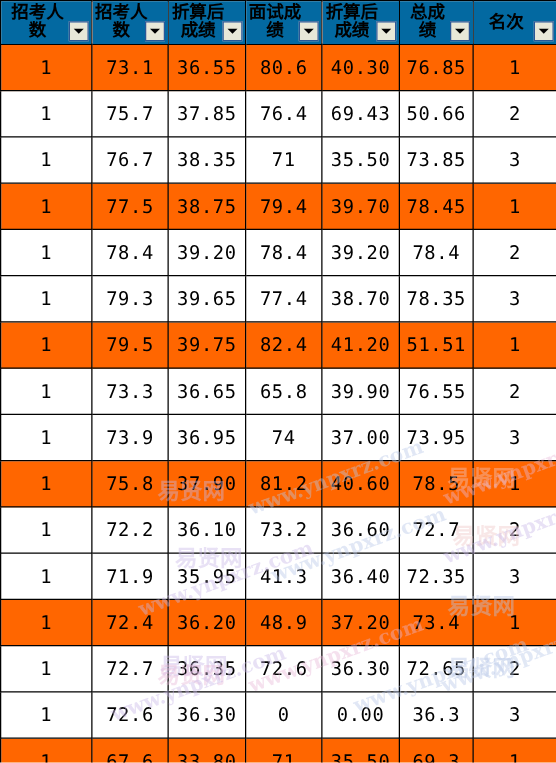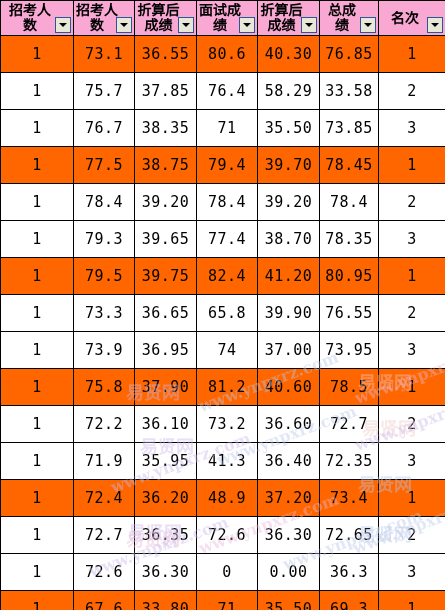--- a/index.html
+++ b/index.html
@@ -36,21 +36,21 @@
   table.grid col.c3 { width: 61px; }
   table.grid col.c4 { width: 62px; }
   table.grid col.c5 { width: 59px; }
   table.grid col.c6 { width: 67px; }
 
   
   thead th {
     height: 34px;
     padding: 0 2px;
     border: 1px solid #000000;
-    background: #f9a8d4;
+    background: #0369a1;
     vertical-align: middle;
     text-align: center;
     position: relative;
     font-family: "DejaVu Sans", "Liberation Sans", sans-serif;
     font-weight: bold;
     font-size: 14px;
     color: #000000;
     letter-spacing: 0px;
     line-height: 15px;
     white-space: normal;
@@ -197,22 +197,22 @@
           <td>80.6</td>
           <td>40.30</td>
           <td>76.85</td>
           <td>1</td>
         </tr>
         <tr>
           <td>1</td>
           <td>75.7</td>
           <td>37.85</td>
           <td>76.4</td>
-          <td>58.29</td>
-          <td>33.58</td>
+          <td>69.43</td>
+          <td>50.66</td>
           <td>2</td>
         </tr>
         <tr>
           <td>1</td>
           <td>76.7</td>
           <td>38.35</td>
           <td>71</td>
           <td>35.50</td>
           <td>73.85</td>
           <td>3</td>
@@ -243,21 +243,21 @@
           <td>38.70</td>
           <td>78.35</td>
           <td>3</td>
         </tr>
         <tr class="hl">
           <td>1</td>
           <td>79.5</td>
           <td>39.75</td>
           <td>82.4</td>
           <td>41.20</td>
-          <td>80.95</td>
+          <td>51.51</td>
           <td>1</td>
         </tr>
         <tr>
           <td>1</td>
           <td>73.3</td>
           <td>36.65</td>
           <td>65.8</td>
           <td>39.90</td>
           <td>76.55</td>
           <td>2</td>

